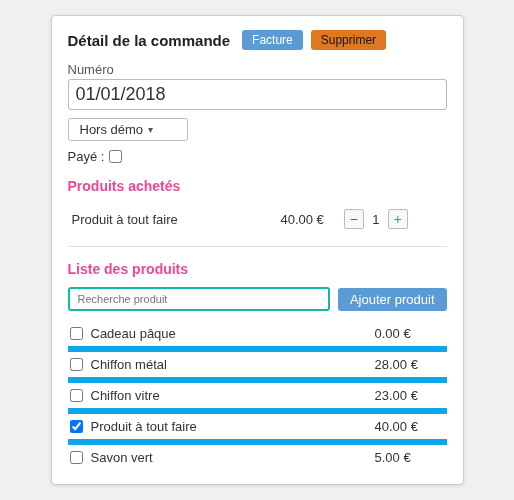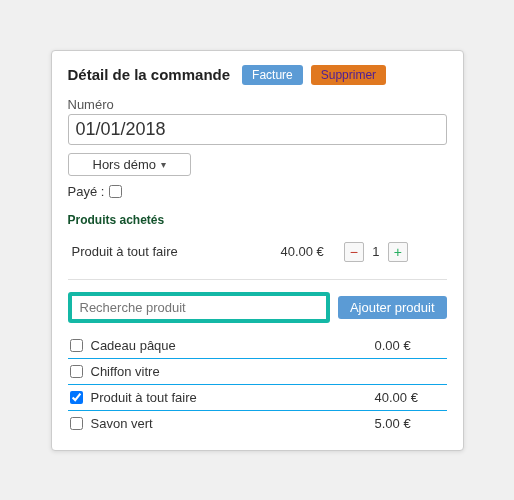--- a/index.html
+++ b/index.html
@@ -37,21 +37,21 @@
       background: #5b9bd5;
       color: #fff;
       border: none;
       border-radius: 3px;
       padding: 3px 10px;
       font-size: 12px;
       cursor: pointer;
     }
     .btn-supprimer {
       background: #e07820;
-      color: #4c1d95;
+      color: #0f172a;
       border: none;
       border-radius: 3px;
       padding: 3px 10px;
       font-size: 12px;
       cursor: pointer;
     }
     .form-group {
       margin-bottom: 8px;
     }
     .form-label {
@@ -66,44 +66,44 @@
       border-radius: 3px;
       padding: 4px 7px;
       font-size: 18px;
       color: #333;
     }
     .select-wrapper {
       display: inline-flex;
       align-items: center;
       border: 1px solid #bbb;
       border-radius: 3px;
-      padding: 3px 24px;
+      padding: 3px 11px;
       font-size: 13px;
       color: #333;
       cursor: pointer;
       background: #fff;
       min-width: 120px;
     }
     .select-wrapper .chevron {
       margin-left: 5px;
       font-size: 10px;
       color: #555;
     }
     .paye-row {
       display: flex;
       align-items: center;
       gap: 5px;
       margin-top: 6px;
       font-size: 13px;
       color: #333;
     }
     .section-title {
-      font-size: 12px;
+      font-size: 14px;
       font-weight: bold;
-      color: #14532d;
+      color: #ec4899;
       margin: 14px 0 10px 0;
     }
     .produits-achetes-table {
       width: 100%;
       border-collapse: collapse;
       margin-bottom: 8px;
     }
     .produits-achetes-table td {
       padding: 5px 4px;
       font-size: 13px;
@@ -141,44 +141,44 @@
       border-top: 1px solid #e0e0e0;
       margin: 12px 0;
     }
     .search-add-row {
       display: flex;
       align-items: center;
       gap: 8px;
       margin-bottom: 10px;
     }
     .search-input {
-      border: 4px solid #14b8a6;
+      border: 2px solid #14b8a6;
       border-radius: 3px;
       padding: 4px 8px;
-      font-size: 13px;
+      font-size: 11px;
       color: #aaa;
       flex: 1;
     }
     .btn-ajouter {
       background: #5b9bd5;
       color: #fff;
       border: none;
       border-radius: 3px;
       padding: 4px 12px;
       font-size: 13px;
       cursor: pointer;
     }
     .product-list {
       list-style: none;
     }
     .product-list-item {
       display: flex;
       align-items: center;
       padding: 5px 2px;
-      border-bottom: 1px solid #0ea5e9;
+      border-bottom: 6px solid #0ea5e9;
       font-size: 13px;
       color: #333;
     }
     .product-list-item:last-child {
       border-bottom: none;
     }
     .product-list-item input[type="checkbox"] {
       margin-right: 8px;
       cursor: pointer;
     }
@@ -231,35 +231,42 @@
           <span class="qty-value">1</span>
           <button class="qty-btn plus">+</button>
         </div>
       </td>
     </tr>
       </tbody>
   </table>
 
   <hr class="divider">
 
+  <div class="section-title">Liste des produits</div>
 
   <div class="search-add-row">
     <input class="search-input" type="text" placeholder="Recherche produit" style="">
     <button class="btn-ajouter">Ajouter produit</button>
   </div>
 
   <ul class="product-list" id="product-list">
   <li class="product-list-item">
       <input type="checkbox" style="">
       <span class="product-name">Cadeau pâque</span>
       <span class="product-price">0.00 €</span>
     </li>
       <li class="product-list-item">
       <input type="checkbox" style="">
+      <span class="product-name">Chiffon métal</span>
+      <span class="product-price">28.00 €</span>
+    </li>
+      <li class="product-list-item">
+      <input type="checkbox" style="">
       <span class="product-name">Chiffon vitre</span>
+      <span class="product-price">23.00 €</span>
     </li>
       <li class="product-list-item">
       <input type="checkbox" checked="" style="">
       <span class="product-name">Produit à tout faire</span>
       <span class="product-price">40.00 €</span>
     </li>
       <li class="product-list-item">
       <input type="checkbox" style="">
       <span class="product-name">Savon vert</span>
       <span class="product-price">5.00 €</span>

